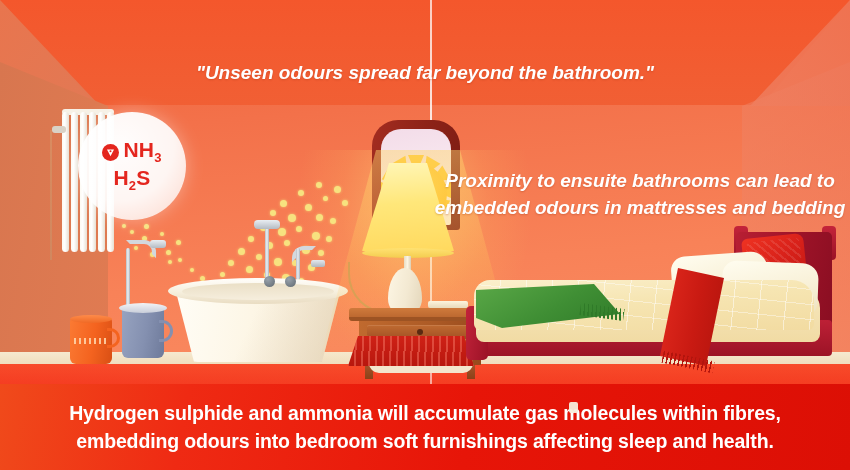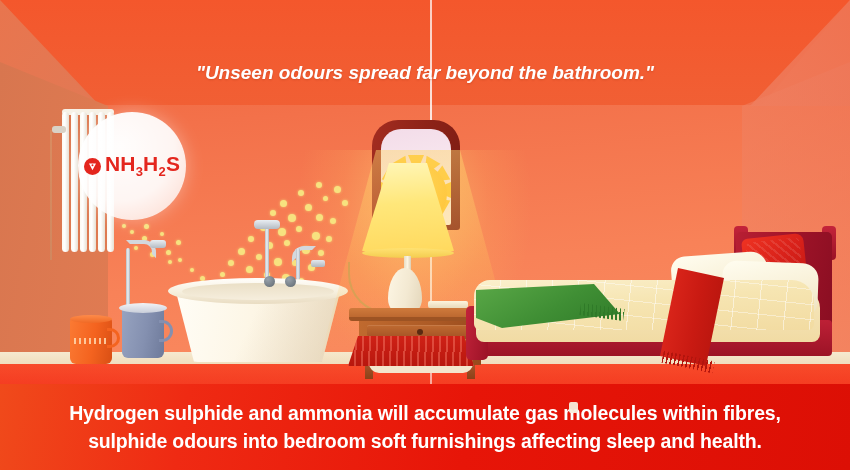--- a/index.html
+++ b/index.html
@@ -77,21 +77,21 @@
   .rad-pipe {
     position:absolute; left:-12px; top:18px; width:2px; height:130px;
     background:linear-gradient(180deg,#d98f63,#cf8a62); opacity:.85;
   }
 
   
   .bubble {
     position:absolute; left:78px; top:112px; width:108px; height:108px;
     border-radius:50%;
     background:radial-gradient(circle at 38% 32%, rgba(255,255,255,.99) 0%, rgba(255,255,255,.93) 55%, rgba(255,255,255,.80) 80%, rgba(255,255,255,.62) 100%);
-    display:flex; flex-direction:row; align-items:center; justify-content:center;
+    display:flex; flex-direction:column; align-items:center; justify-content:center;
     box-shadow:0 0 18px rgba(255,255,255,.35);
   }
   .bubble .row { display:flex; align-items:center; gap:3px; }
   .formula {
     color:#e4261e; font-weight:bold; font-size:21px; letter-spacing:.2px;
     font-family:"Liberation Sans", sans-serif; line-height:1.14;
   }
   .formula sub { font-size:13px; }
   .badge {
     width:17px; height:17px; border-radius:50%; background:#e4261e;
@@ -604,23 +604,24 @@
     <div class="quilt">
       <div class="quilt-pattern"></div>
     </div>
     <div class="throw-green"></div>
     <div class="throw-green-fringe"></div>
     <div class="runner-red"></div>
     <div class="runner-fringe"></div>
   </div>
 
   <div class="subtitle">"Unseen odours spread far beyond the bathroom."</div>
+  <div class="sec-body">Proximity to ensuite bathrooms can lead to embedded odours in mattresses and bedding</div>
 
   <div class="banner">
     <div class="banner-text">
       <span>Hydrogen sulphide and ammonia will accumulate gas molecules within fibres,</span><br>
-      <span>sulphide odours into bedroom soft furnishings affecting sleep and health.</span>
+      <span>embedding odours into bedroom soft furnishings affecting sleep and health.</span>
     </div>
     <div class="banner-bottom-fleck"></div>
   </div>
   <div class="bed-leg-artifact"></div>
 
 </div>
 
 </body></html>

